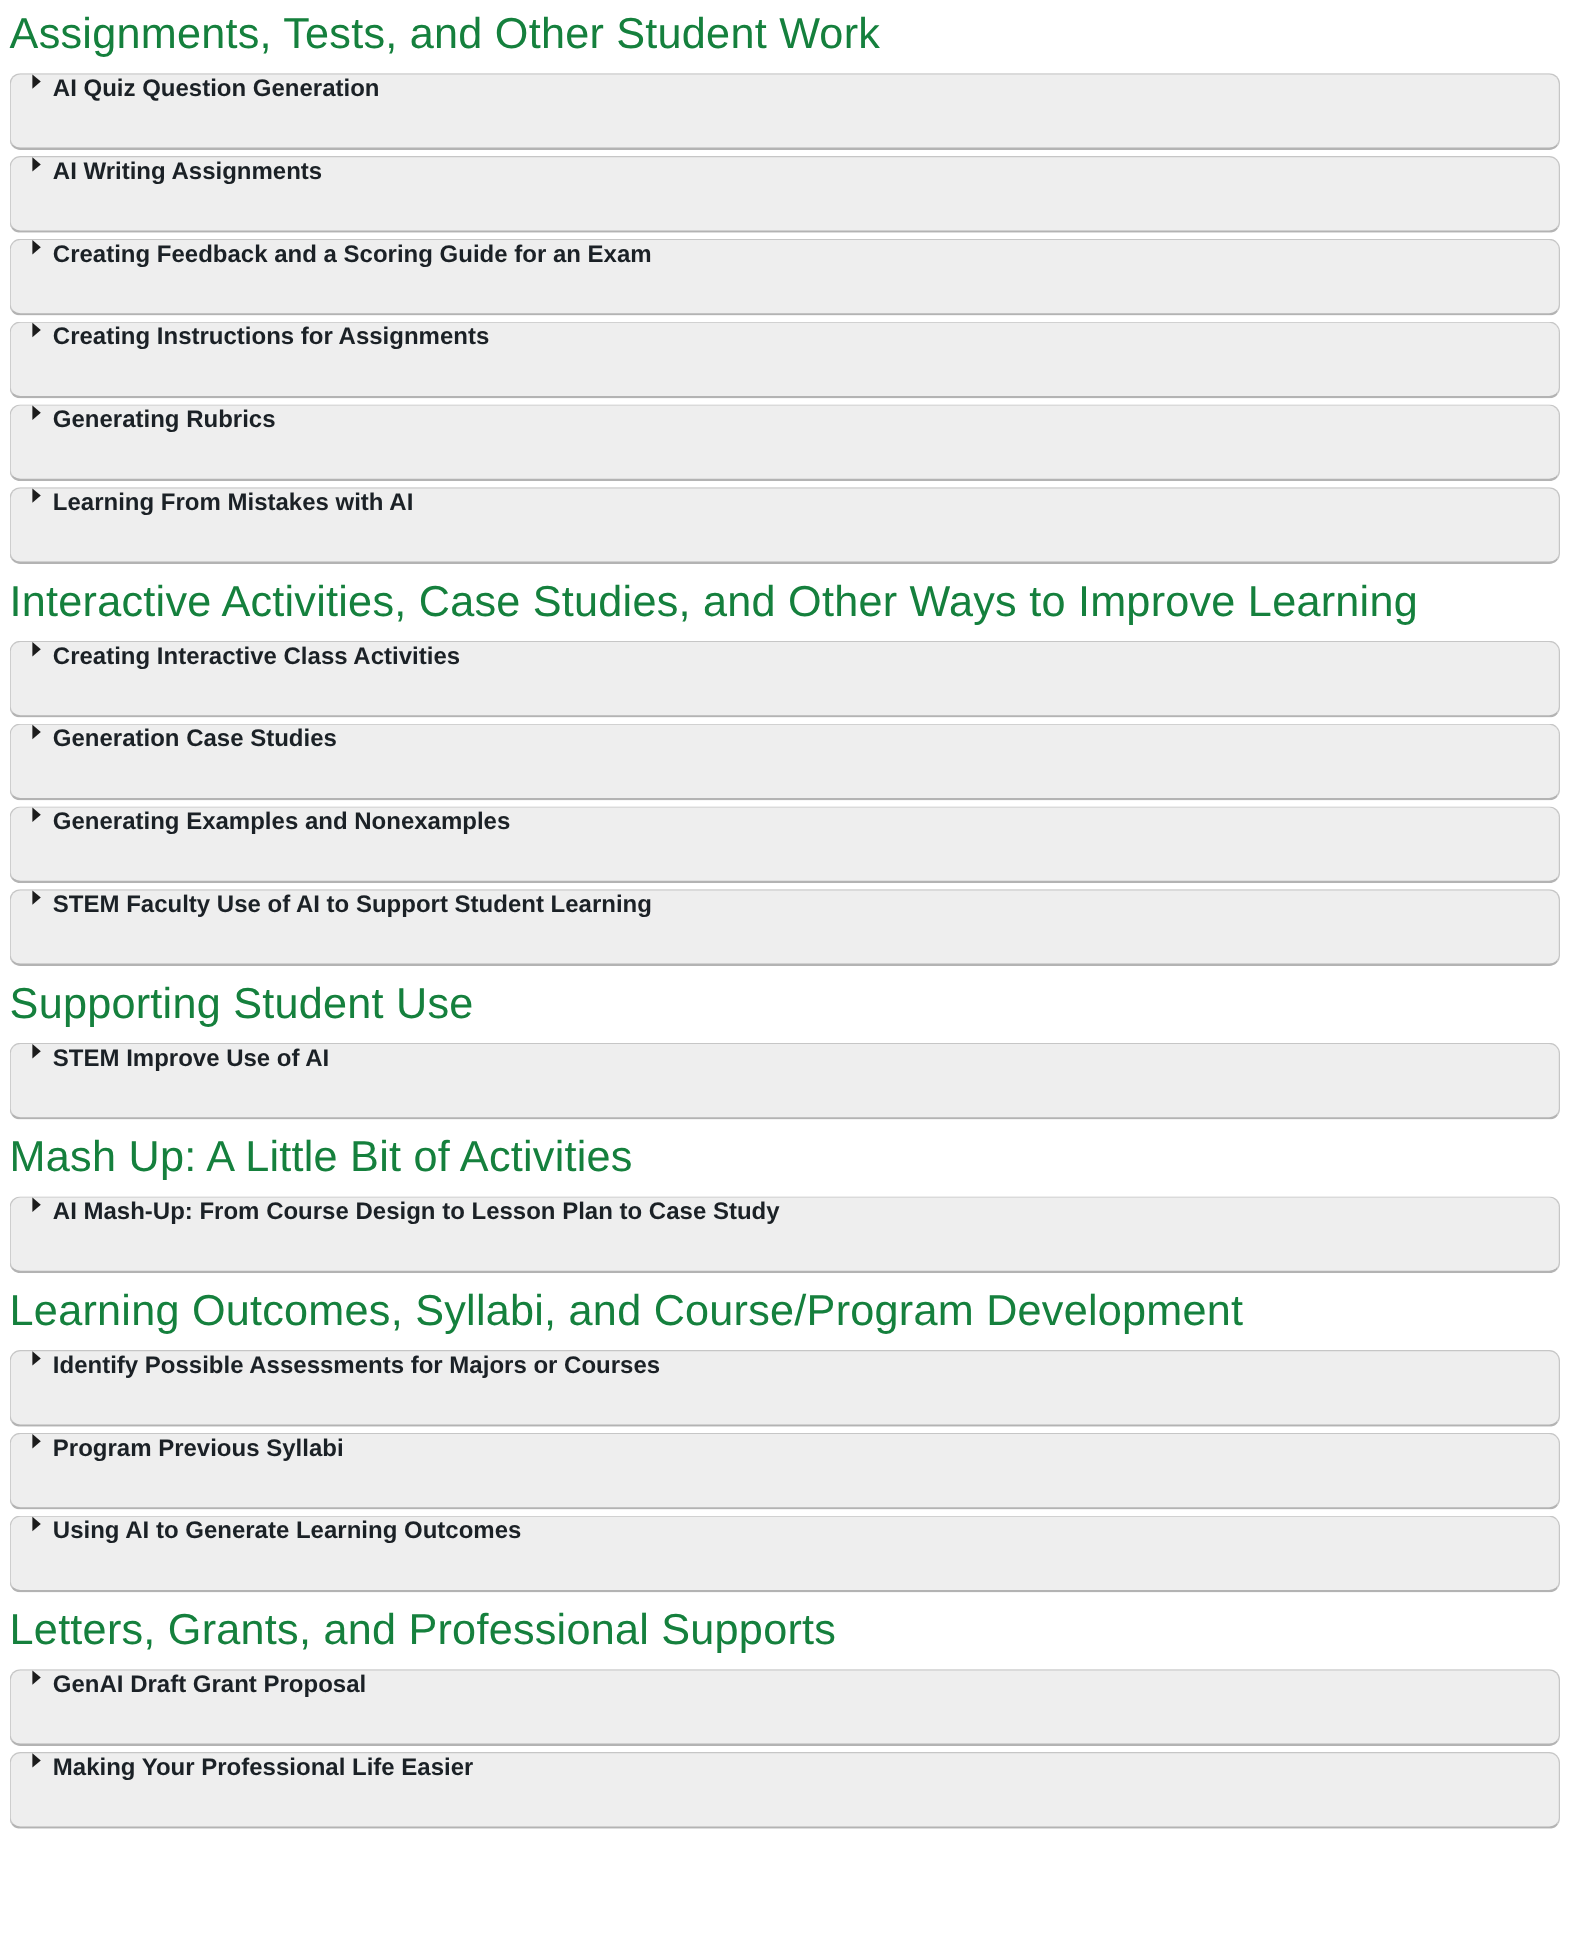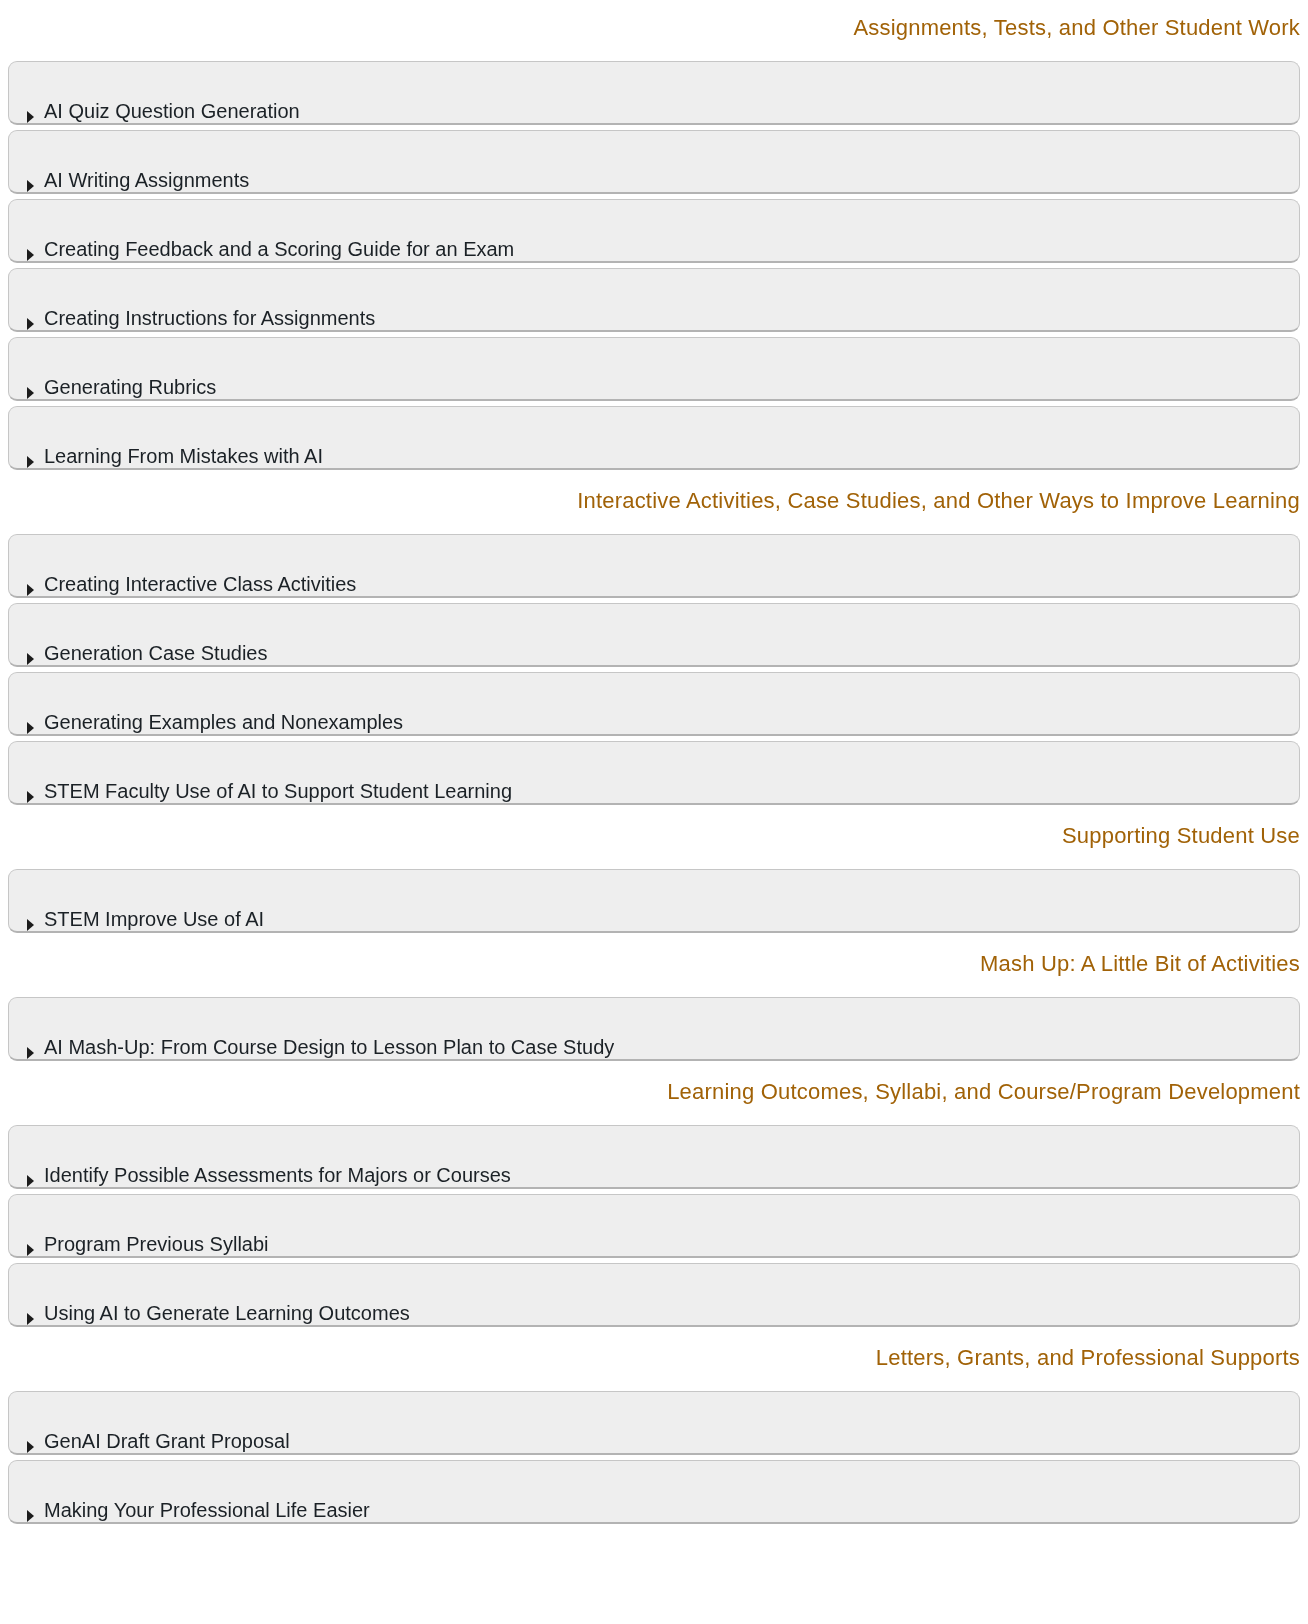--- a/index.html
+++ b/index.html
@@ -10,43 +10,44 @@
     color: #1b2126;
   }
   .page {
     width: 1308px;
     min-height: 1624px;
     box-sizing: border-box;
     padding: 0 8px;
     background: #ffffff;
   }
   .section-heading {
-    font-size: 22px;
+    font-size: 36px;
     font-weight: 400;
     line-height: 36px;
-    text-align: right;
+    text-align: left;
     margin: 13px 0 15px 0;
-    color: #a16207;
+    color: #15803d;
     letter-spacing: 0.2px;
   }
   .section-heading.first {
     margin-top: 10px;
   }
   .toggle-item {
     box-sizing: border-box;
     height: 64px;
     margin-bottom: 5px;
     background: #eeeeee;
     border: 1px solid #c6c6c6;
     border-bottom: 2px solid #b3b3b3;
     border-radius: 9px;
     display: flex;
-    align-items: flex-end;
+    align-items: flex-start;
     padding: 0 18px;
     cursor: pointer;
+    font-weight: bold;
   }
   .caret {
     width: 0;
     height: 0;
     border-left: 7px solid #1c1c1c;
     border-top: 6px solid transparent;
     border-bottom: 6px solid transparent;
     margin-right: 10px;
     flex: 0 0 auto;
   }

